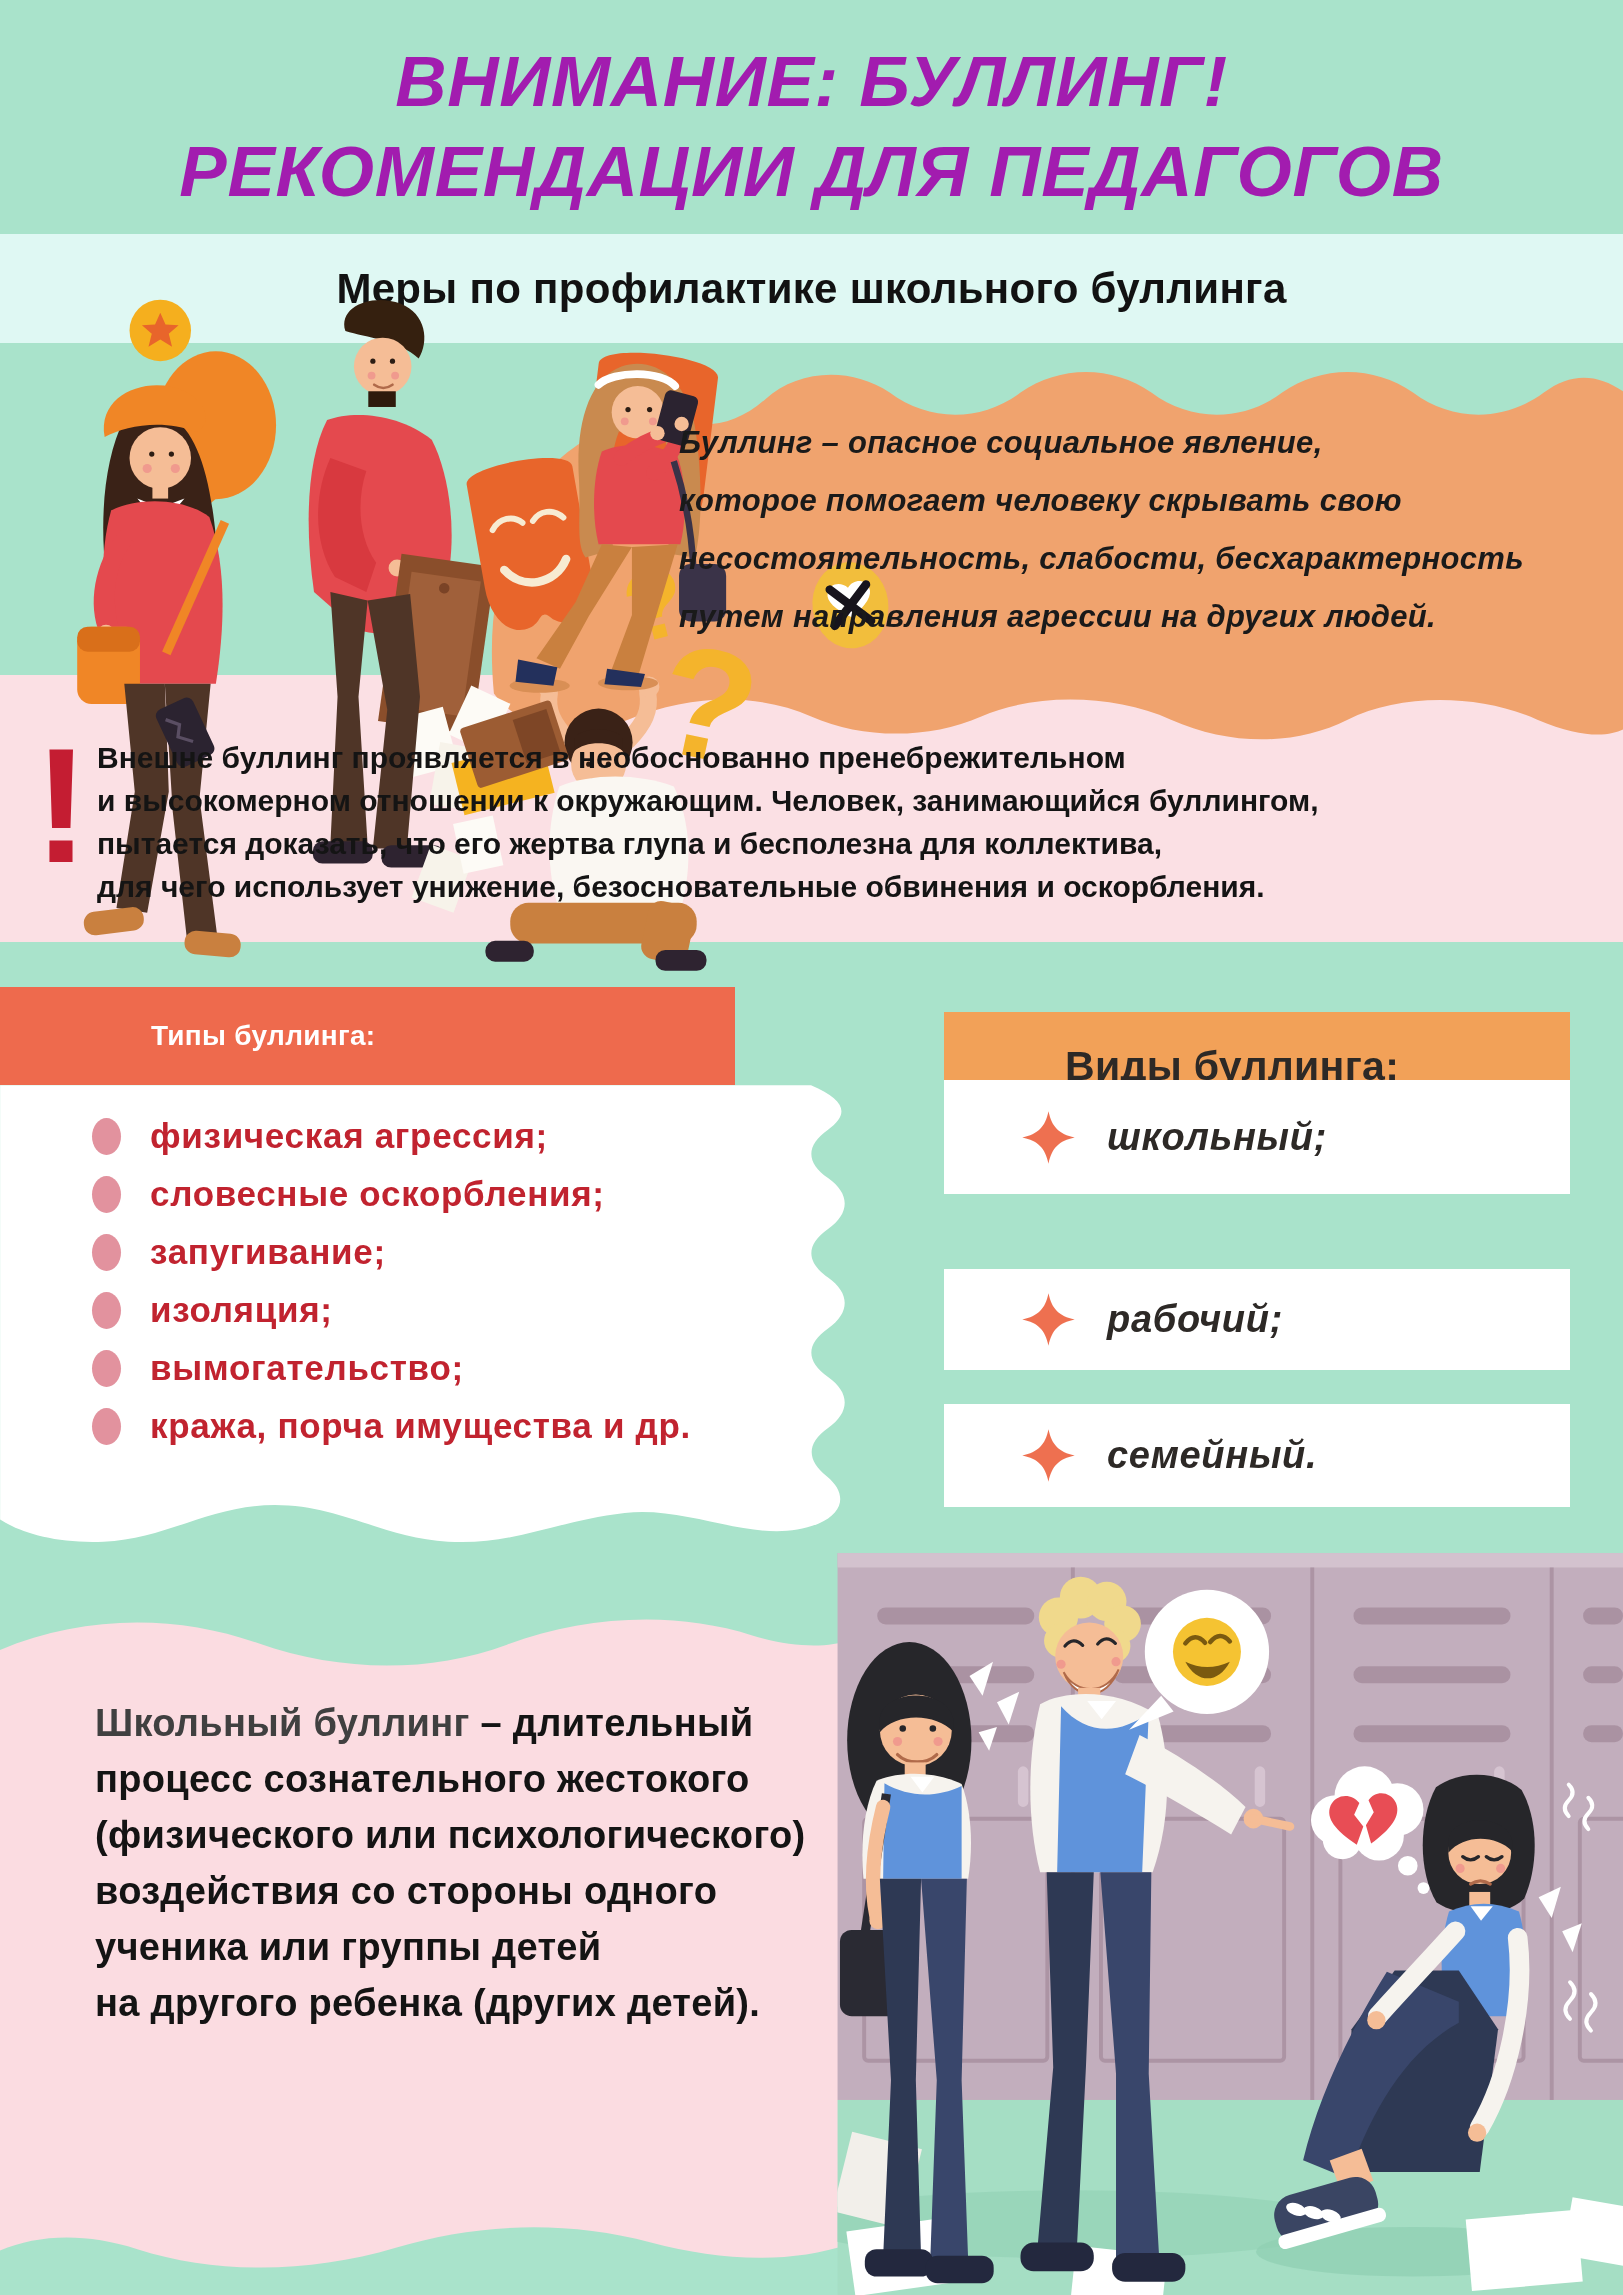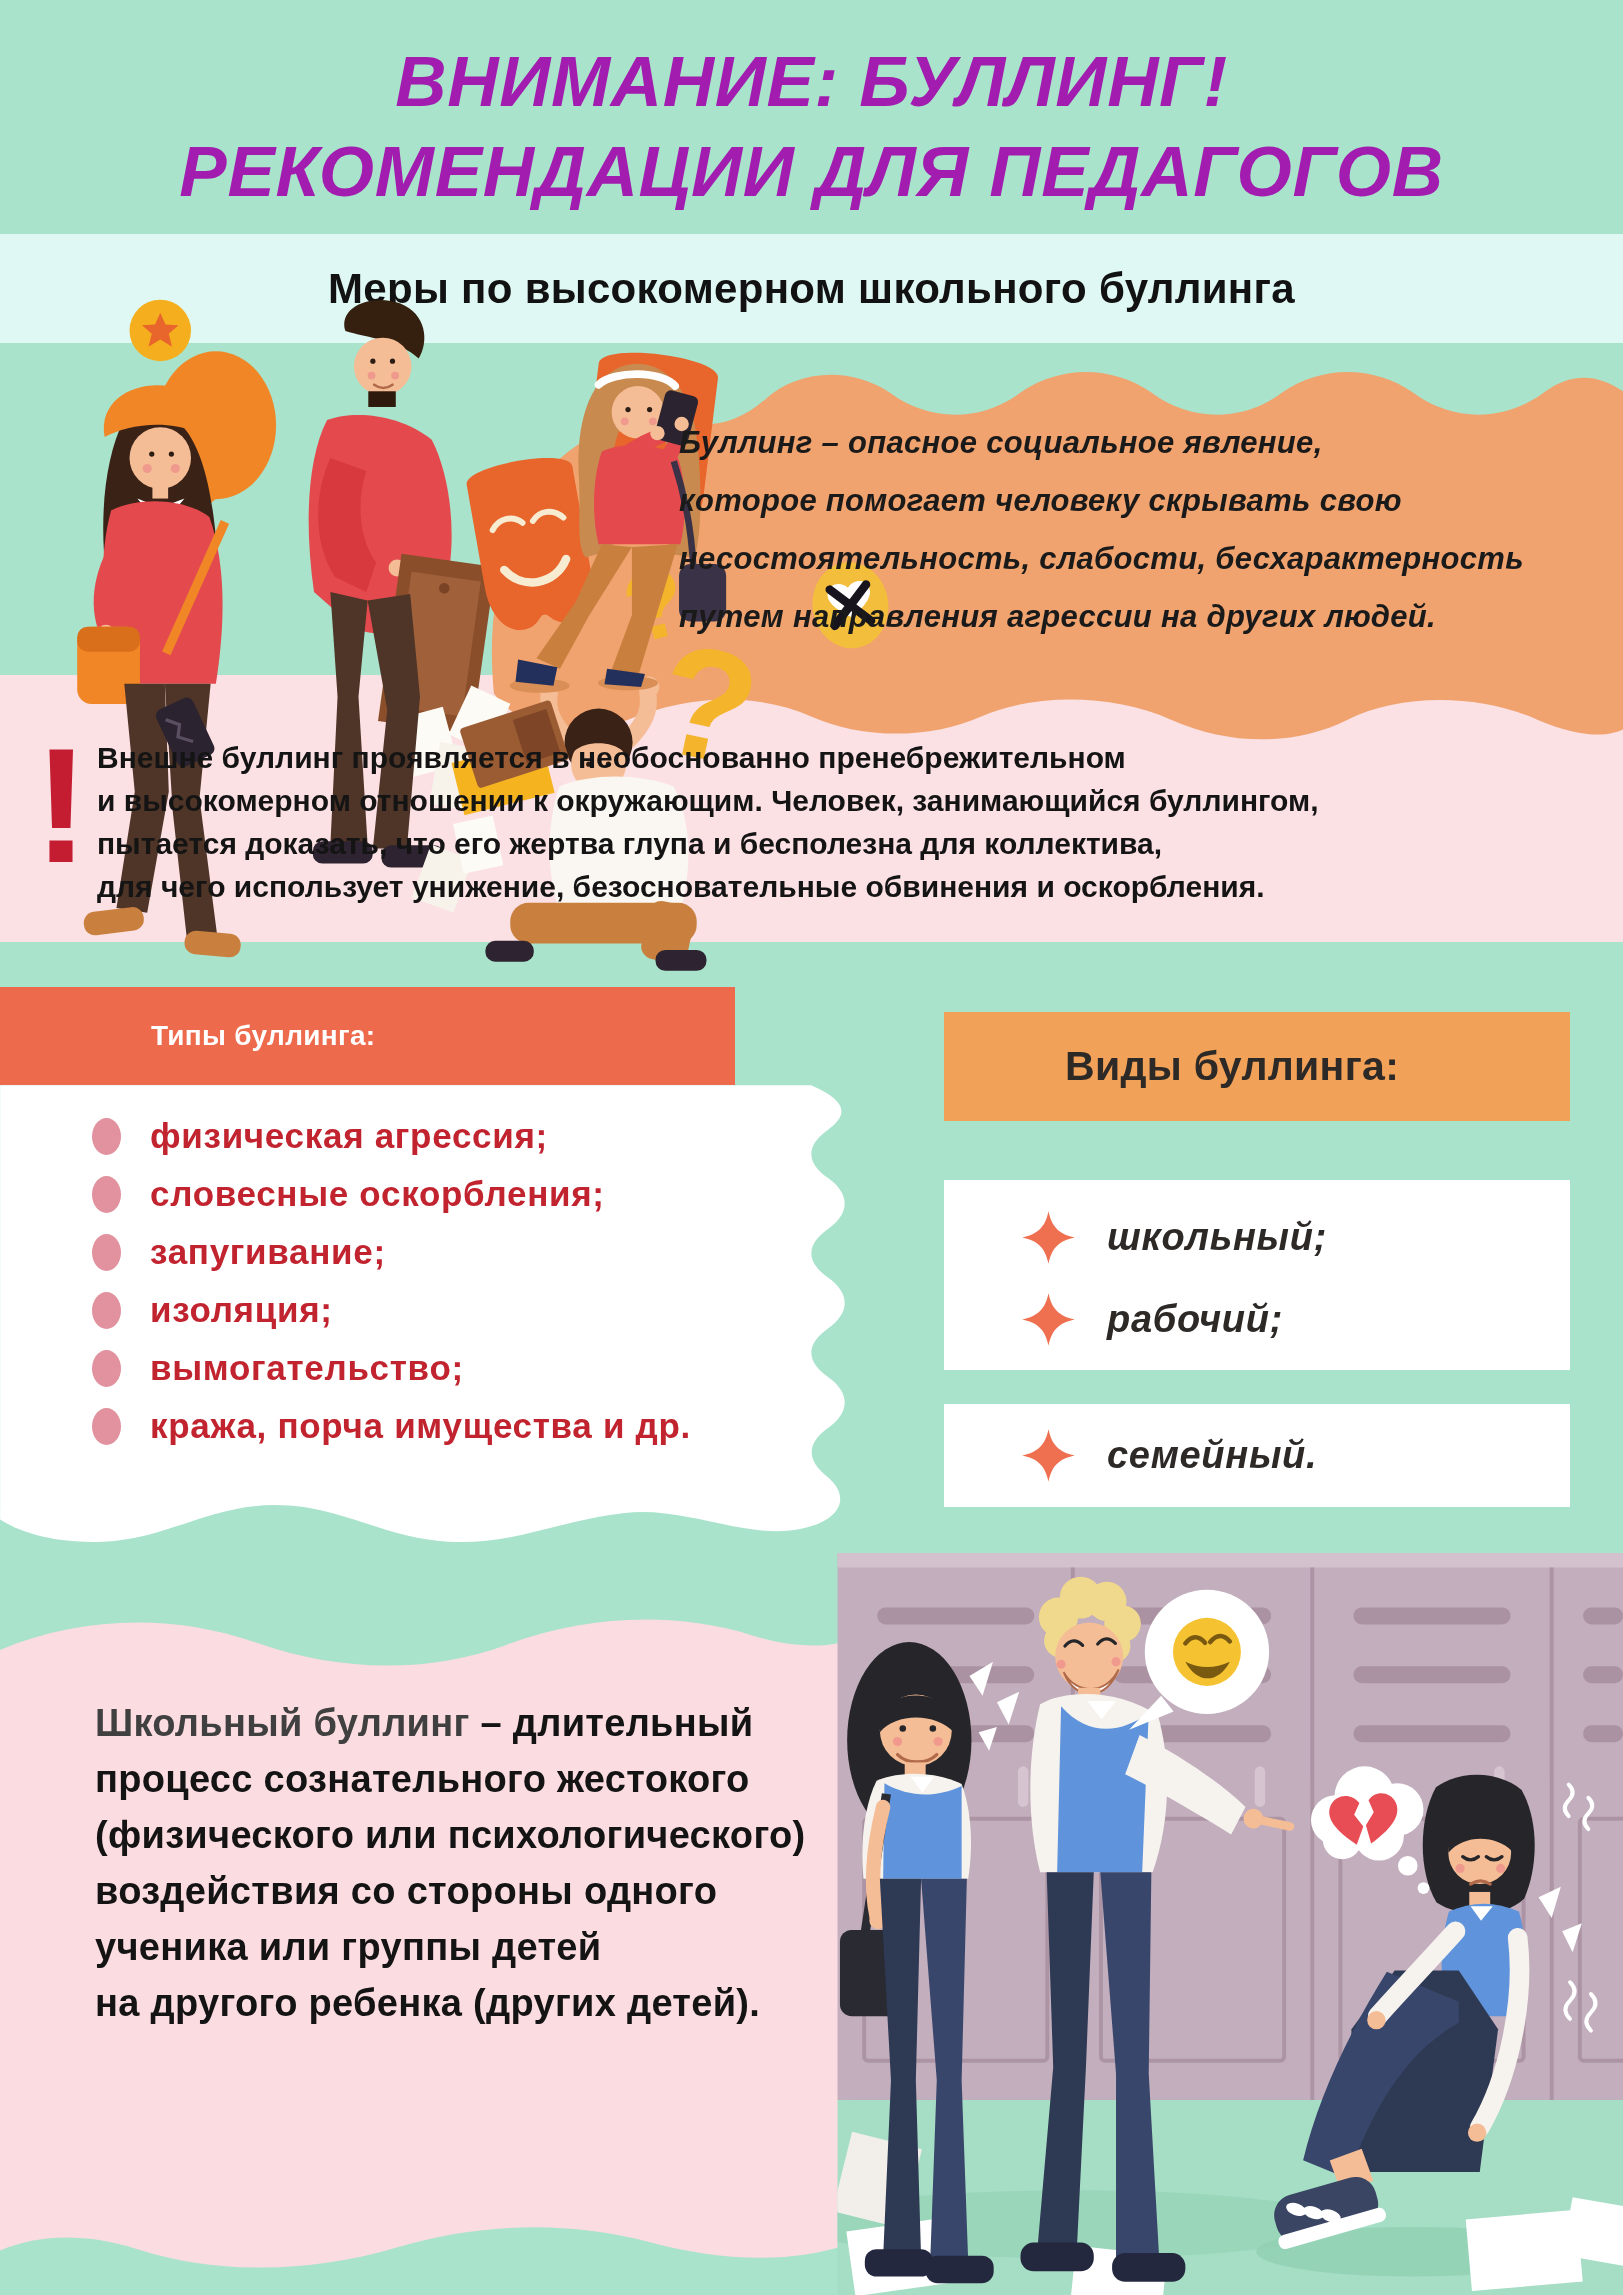--- a/index.html
+++ b/index.html
@@ -47,21 +47,21 @@
                      background:#E2929E; margin-left:92px; margin-right:29px; }
   .types-list .txt { font-weight:700; font-size:35px;
                      color:#C1232F; letter-spacing:0.7px; }
 
   
   .kinds-header { position:absolute; left:944px; top:1012px; width:626px; height:109px;
                   background:#F2A158; display:flex; align-items:center; padding-left:121px;
                   color:#2D2926; font-weight:800; font-size:41px; letter-spacing:0.3px; }
   .kind-card { position:absolute; left:944px; width:626px; background:#FFFFFF;
                display:flex; align-items:center; padding-left:77px; }
-  .kind-card.c1 { top:1180px; height:114px; }
+  .kind-card.c1 { top:1080px; height:114px; }
   .kind-card.c2 { top:1269px; height:101px; }
   .kind-card.c3 { top:1404px; height:103px; }
   .kind-card svg.star { width:55px; height:55px; margin-right:31px; flex:none; }
   .kind-card .txt { font-style:italic; font-weight:700; font-size:38px;
                     color:#2D2926; letter-spacing:0.7px; }
 
   
   .school { position:absolute; left:95px; top:1695px; width:746px;
             font-size:38px; line-height:56px; font-weight:600; color:#141414; letter-spacing:0.3px; }
   .school .line { display:block; }
@@ -71,21 +71,21 @@
 <body>
 
 <div class="page">
 
   <div class="title">
     <span>ВНИМАНИЕ: БУЛЛИНГ!</span>
     <span>РЕКОМЕНДАЦИИ ДЛЯ ПЕДАГОГОВ</span>
   </div>
 
   <div class="band-cyan">
-    <div class="sub">Меры по высокомерном школьного буллинга</div>
+    <div class="sub">Меры по профилактике школьного буллинга</div>
   </div>
 
   <div class="band-pink"></div>
 
   <svg class="art" viewBox="0 0 2481 3508">
 
     <path fill="#F0A36E" d="
       M2481 1130 L2481 598
       C2440 570 2400 570 2360 600 C2300 645 2220 645 2160 600
       C2100 558 2020 558 1960 600 C1900 645 1820 645 1760 600

